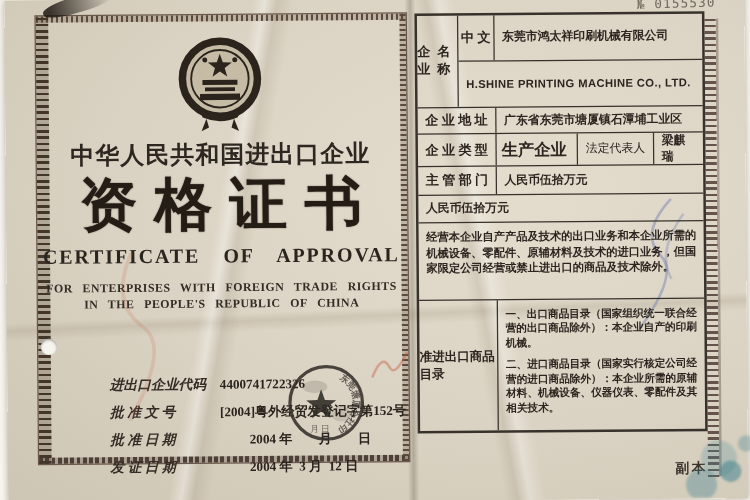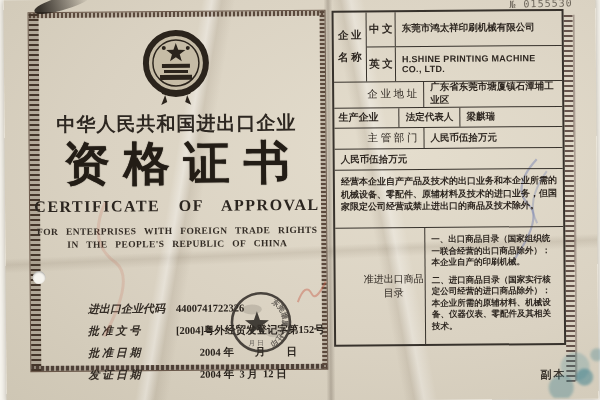--- a/index.html
+++ b/index.html
@@ -35,35 +35,35 @@
   .flbl{display:inline-block;width:88px;font-weight:700;font-size:11px;color:#342d26;font-style:italic;}
   .fval{font-weight:700;font-size:10.5px;color:#2a241e;white-space:pre;}
   
   .serial{position:absolute;left:506px;top:2px;font-family:"DejaVu Sans Mono",monospace;
     font-size:10px;color:#6e675c;transform:rotate(-1deg);letter-spacing:1px;}
   .tbl{position:absolute;left:328px;top:13px;width:228px;height:332px;border:2px solid #37322c;
     display:flex;flex-direction:column;color:#2d2620;}
   .row{display:flex;border-top:1.5px solid #37322c;align-items:stretch;}
   .row:first-child{border-top:none;}
   .lbl{width:62px;flex:0 0 62px;border-right:1.5px solid #37322c;display:flex;
-    align-items:center;justify-content:center;font-weight:400;font-size:10.5px;text-align:center;margin-left:27px;}
+    align-items:center;justify-content:center;font-weight:700;font-size:10.5px;text-align:left;}
   .cnt{flex:1;display:flex;align-items:center;padding:2px 6px;font-weight:700;font-size:9.5px;}
   .r-name{height:88px;}
-  .lblo{width:32px;flex:0 0 32px;border-right:1.5px solid #37322c;display:flex;flex-direction:column;
+  .lblo{width:32px;flex:0 0 32px;border-right:1.5px solid #37322c;display:flex;flex-direction:row;
     align-items:center;justify-content:space-around;font-weight:700;font-size:10.5px;padding:12px 0;}
   .namesubs{flex:1;display:flex;flex-direction:column;}
   .nsub{flex:1;display:flex;}
   .nsub + .nsub{border-top:1.5px solid #37322c;}
   .slbl{width:28px;flex:0 0 28px;border-right:1.5px solid #37322c;display:flex;align-items:center;
     justify-content:center;font-weight:700;font-size:10.5px;text-align:center;}
   .r-addr,.r-type{height:25px;}.r-dept,.r-cap{height:26px;}
   .r-scope{height:73px;}.r-cat{flex:1;}
-  .tval{width:56px;flex:0 0 56px;display:flex;align-items:center;padding:0 4px;font-weight:700;font-size:10px;}
+  .tval{width:56px;flex:0 0 56px;display:flex;align-items:center;padding:0 4px;font-weight:700;font-size:13px;}
   .replbl{width:60px;flex:0 0 60px;border-left:1.5px solid #37322c;border-right:1.5px solid #37322c;
-    display:flex;align-items:center;justify-content:center;font-weight:700;font-size:9.5px;}
+    display:flex;align-items:center;justify-content:center;font-weight:400;font-size:9.5px;}
   .repval{flex:1;display:flex;align-items:center;padding:0 6px;font-weight:700;font-size:9.5px;font-family:Liberation Mono, monospace;}
   .scopetxt{flex:1;padding:5px 6px;font-weight:700;font-size:9px;line-height:1.38;}
   .catlbl{font-size:10px;letter-spacing:0;}
   .cattxt{flex:1;padding:6px 6px;font-weight:700;font-size:8.5px;line-height:1.35;}
   .cattxt p{margin:0 0 6px 0;}
   .en-name{font-family:"Liberation Sans",sans-serif;font-size:9px;letter-spacing:.3px;}
   .copy{position:absolute;left:534px;top:371px;font-weight:700;font-size:11px;letter-spacing:2px;color:#3a332c;}
   
   .mstrip{position:absolute;left:560px;top:18px;width:9px;height:368px;
     background:repeating-linear-gradient(0deg,rgba(72,52,46,.8) 0 2px,transparent 2px 5px);
@@ -166,30 +166,30 @@
       <div class="lblo">
         <span>企  业</span>
         <span>名  称</span>
       </div>
       <div class="namesubs">
         <div class="nsub">
           <div class="slbl">中 文</div>
           <div class="cnt">东莞市鸿太祥印刷机械有限公司</div>
         </div>
         <div class="nsub">
-          <div class="slbl">英 文</div>
           <div class="cnt en-name">H.SHINE PRINTING MACHINE CO., LTD.</div>
         </div>
       </div>
     </div>
     <div class="row r-addr">
       <div class="lbl">企 业 地 址</div>
       <div class="cnt">广东省东莞市塘厦镇石潭埔工业区</div>
     </div>
     <div class="row r-type">
+      <div class="lbl">企 业 类 型</div>
       <div class="tval">生产企业</div>
       <div class="replbl">法定代表人</div>
       <div class="repval">梁麒瑞</div>
     </div>
     <div class="row r-dept">
       <div class="lbl">主 管 部 门</div>
       <div class="cnt">人民币伍拾万元</div>
     </div>
     <div class="row r-cap">
       <div class="cnt">人民币伍拾万元</div>

